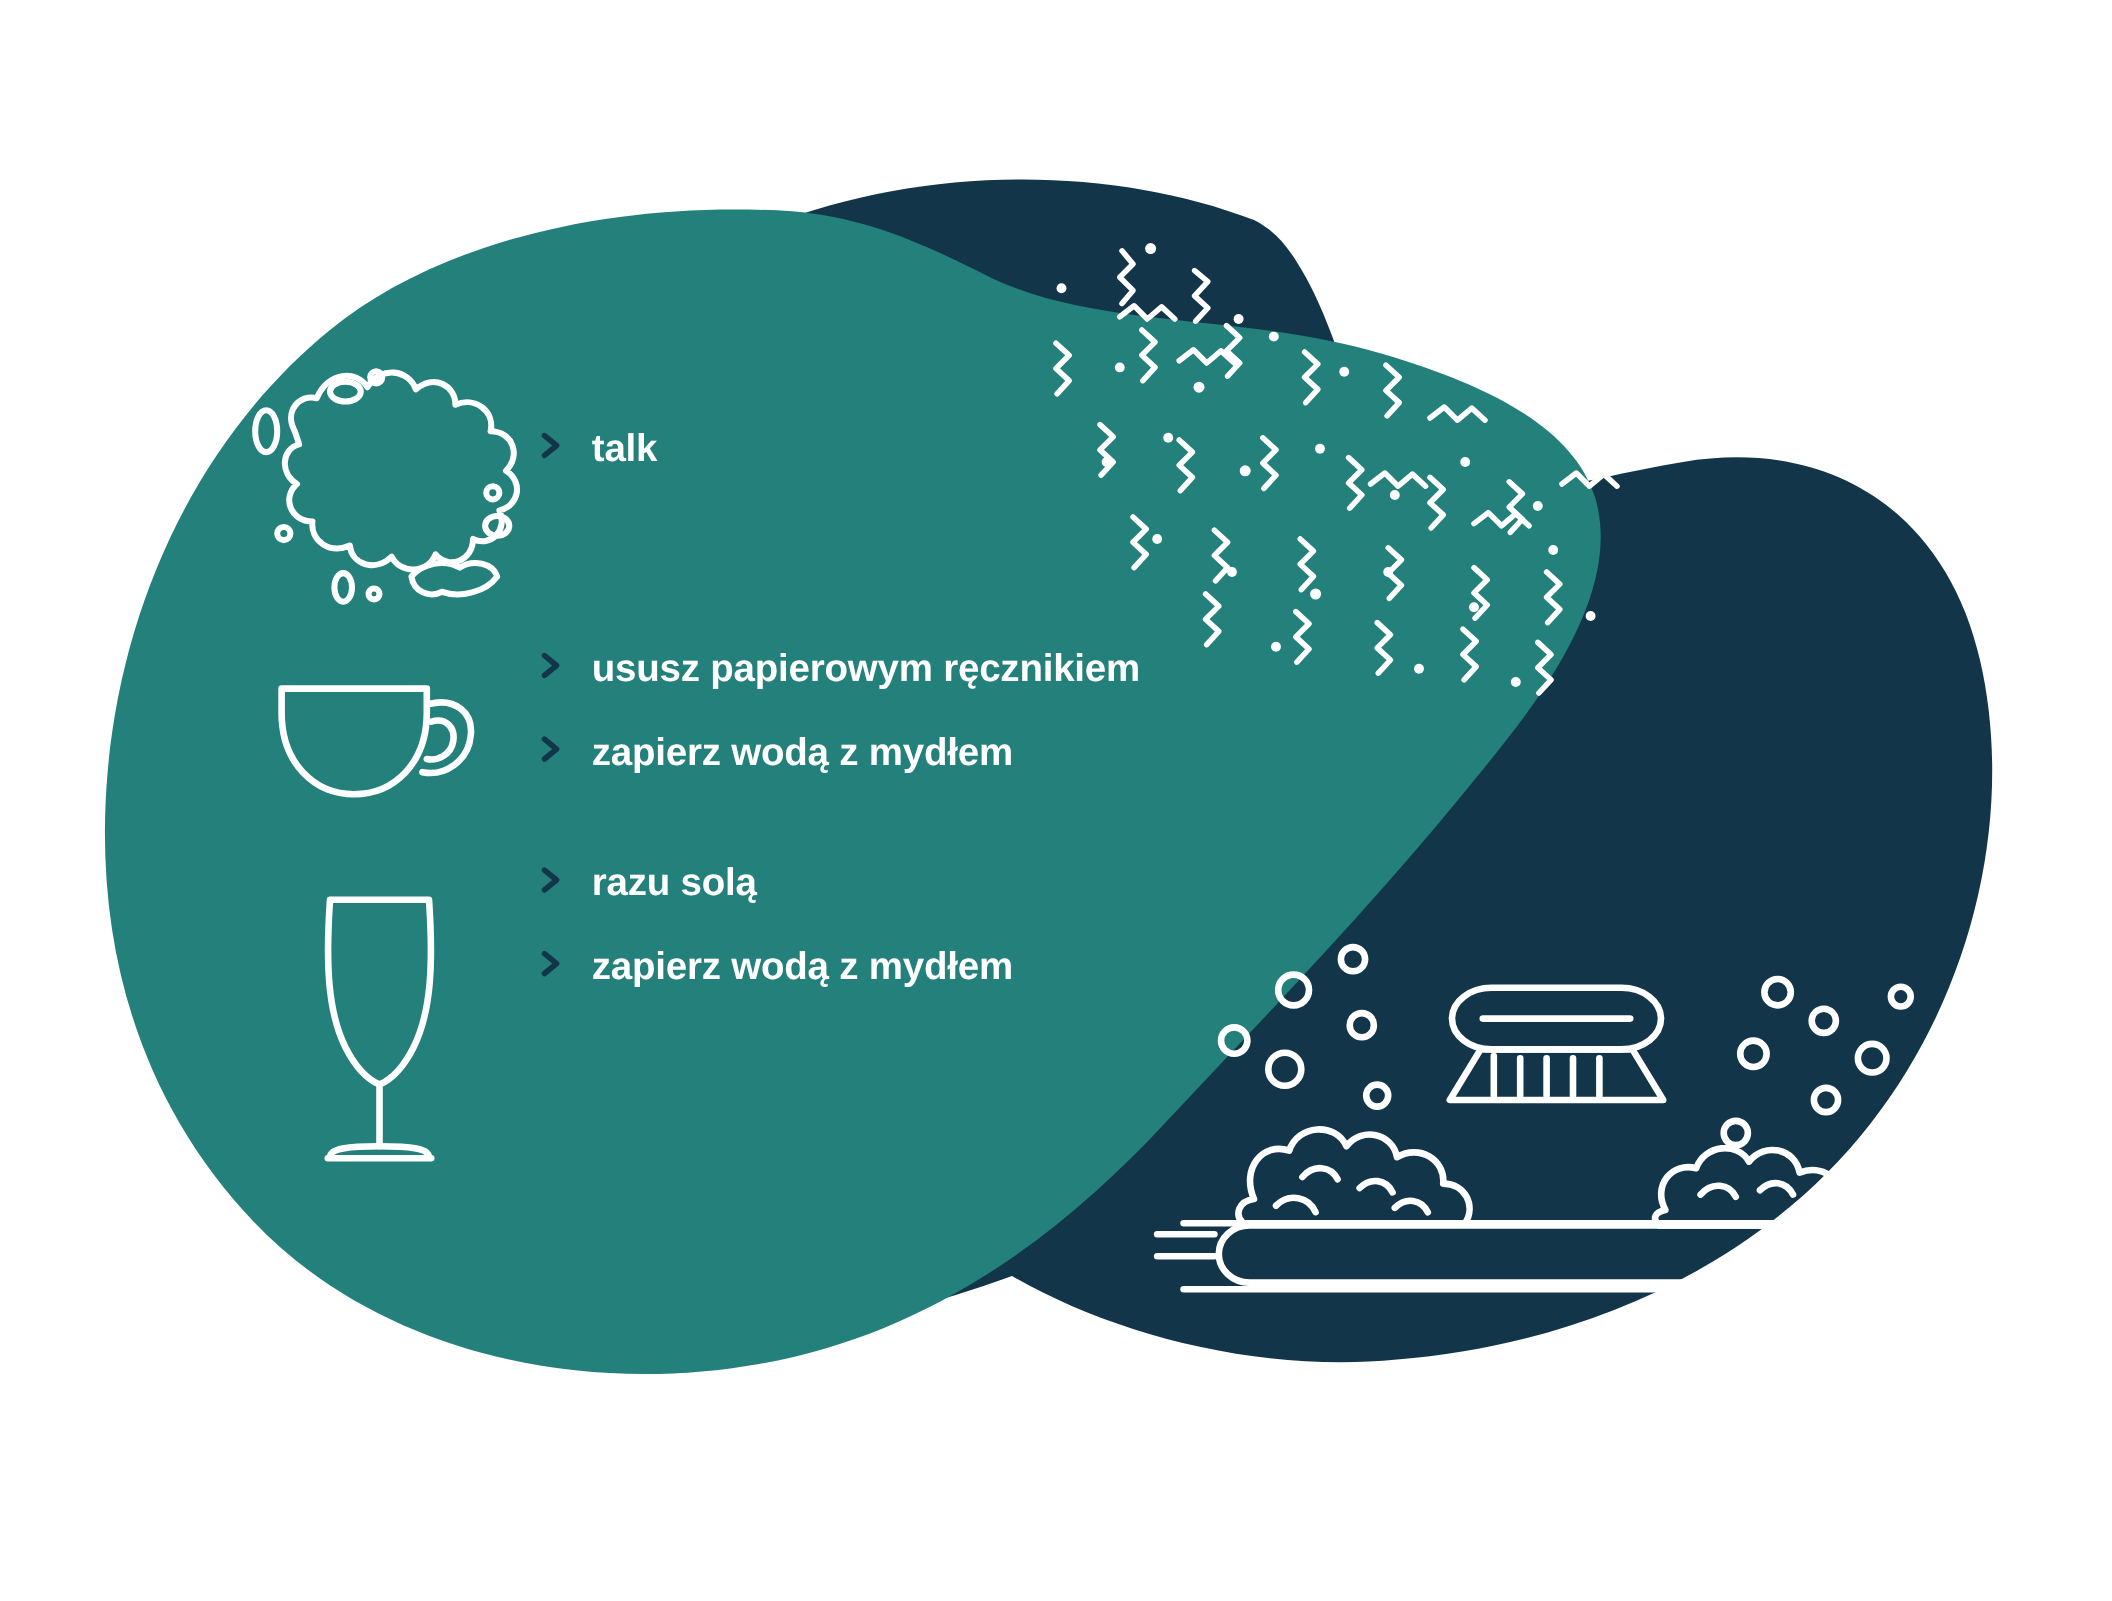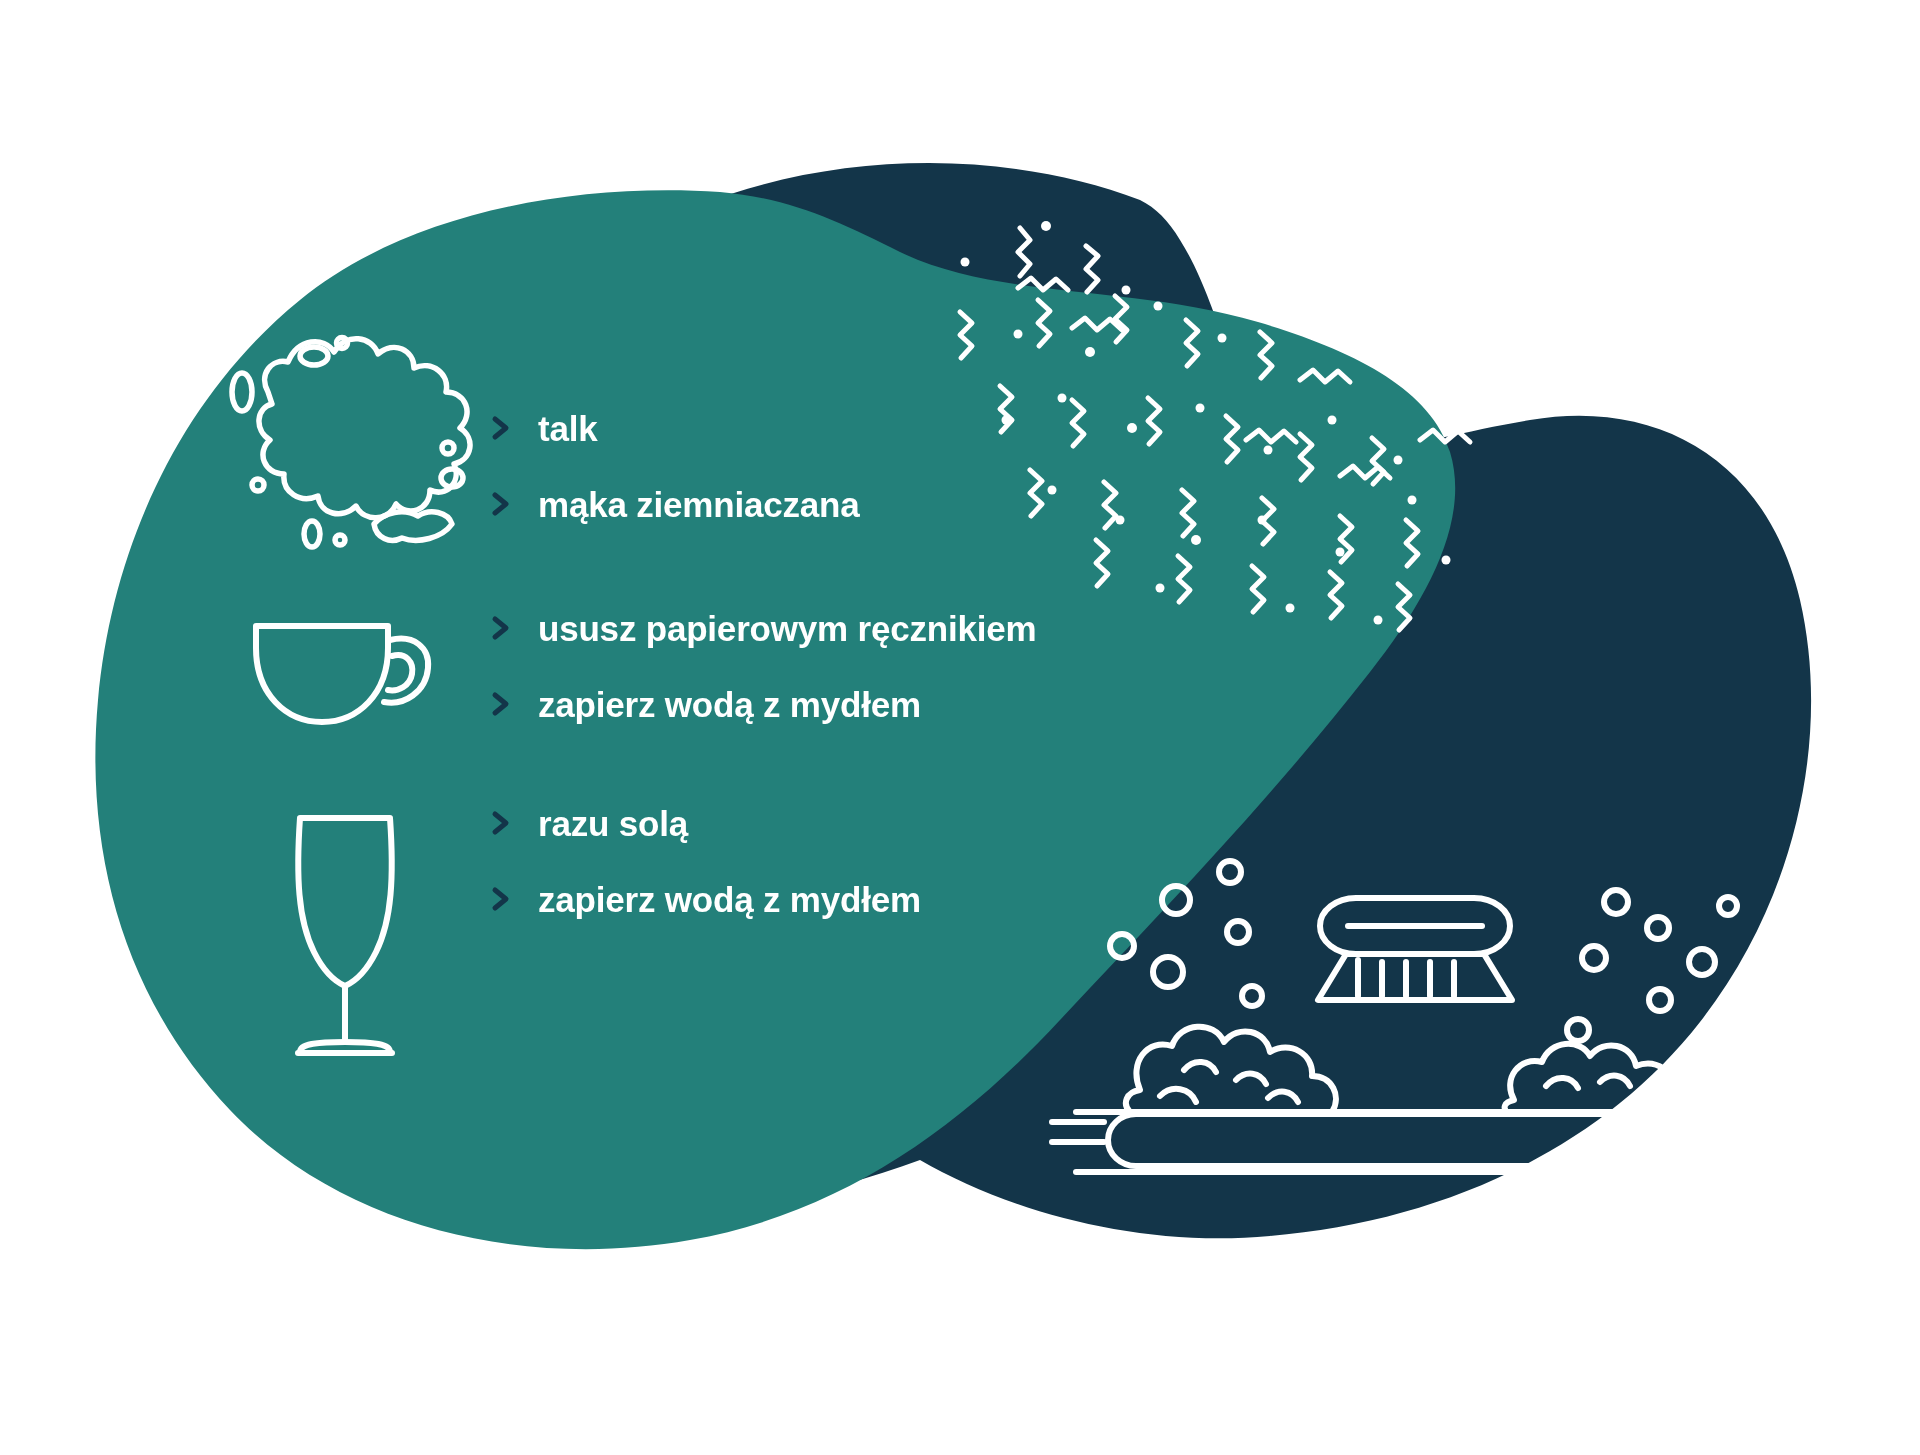--- a/index.html
+++ b/index.html
@@ -32,21 +32,21 @@
     left: 0;
     top: 0;
     width: 1920px;
     height: 1455px;
   }
   .items {
     position: absolute;
   }
   .item {
     display: flex;
-    align-items: center;
+    align-items: flex-start;
     height: 76px;
   }
   .chev {
     width: 30px;
     height: 30px;
     margin-right: 22px;
     flex: 0 0 auto;
     display: block;
   }
   .item-label {
@@ -286,26 +286,20 @@
 
   <div id="content">
 
     <div class="items" id="items-powder">
       <div class="item">
         <svg class="chev" viewBox="0 0 30 30">
           <path d="M 9 6 L 20 15 L 9 24" fill="none" stroke="#133549" stroke-width="5" stroke-linecap="round" stroke-linejoin="round"></path>
         </svg>
         <span class="item-label">talk</span>
       </div>
-      <div class="item">
-        <svg class="chev" viewBox="0 0 30 30">
-          <path d="M 9 6 L 20 15 L 9 24" fill="none" stroke="#133549" stroke-width="5" stroke-linecap="round" stroke-linejoin="round"></path>
-        </svg>
-        <span class="item-label">mąka ziemniaczana</span>
-      </div>
     </div>
 
     <div class="items" id="items-coffee">
       <div class="item">
         <svg class="chev" viewBox="0 0 30 30">
           <path d="M 9 6 L 20 15 L 9 24" fill="none" stroke="#133549" stroke-width="5" stroke-linecap="round" stroke-linejoin="round"></path>
         </svg>
         <span class="item-label">ususz papierowym ręcznikiem</span>
       </div>
       <div class="item">

